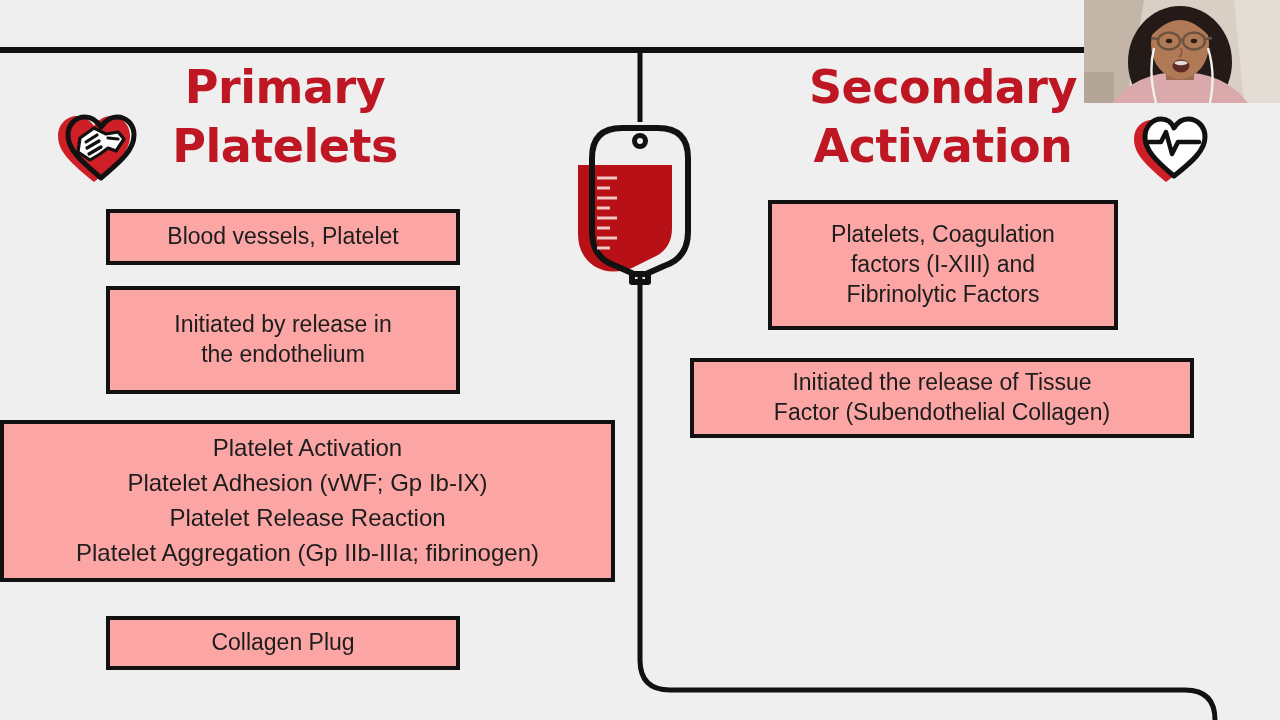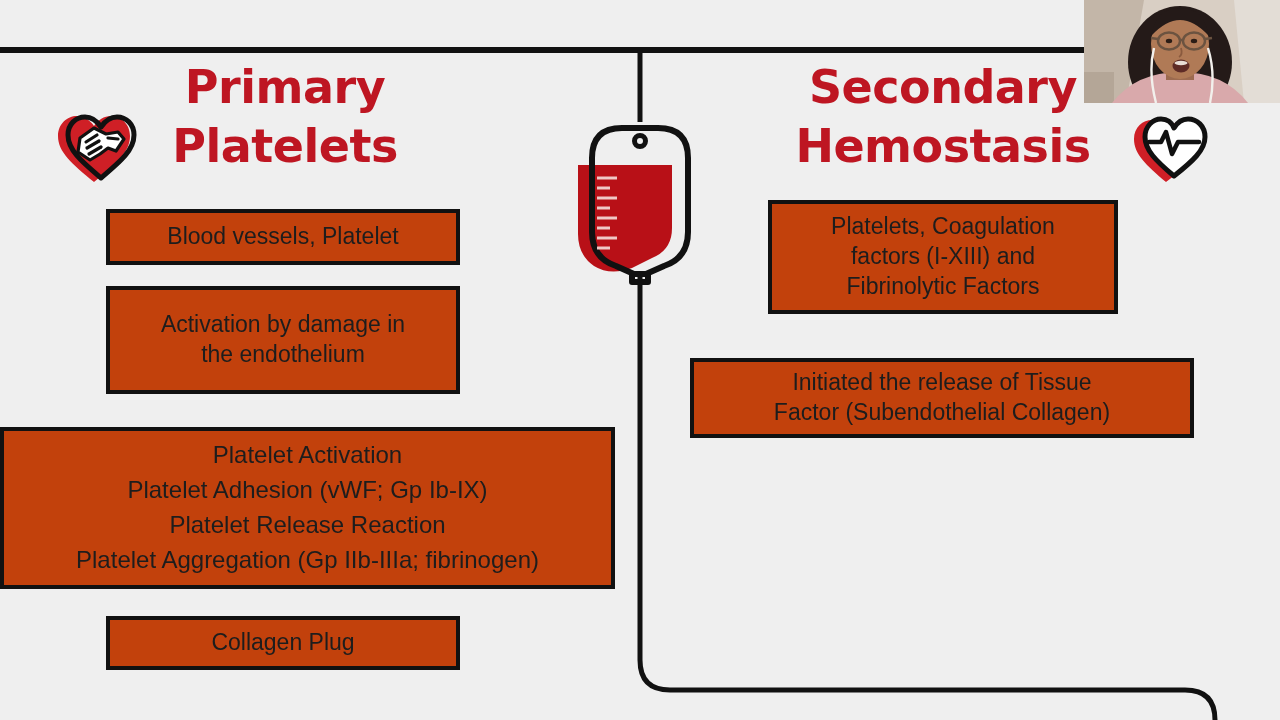--- a/index.html
+++ b/index.html
@@ -41,43 +41,43 @@
     letter-spacing: -0.5px;
     z-index: 4;
   }
   #heading-primary   { left: 110px; top: 58px;  width: 350px; }
   #heading-secondary { left: 768px; top: 58px;  width: 350px; }
 
   
   .box {
     position: absolute;
     border: 4px solid #111111;
-    background: #c2410c;
+    background: #fca5a5;
     display: flex;
     align-items: center;
     justify-content: center;
     text-align: center;
     color: #1d1d1d;
     font-family: "Liberation Sans", sans-serif;
     font-size: 23px;
     line-height: 1.30;
     z-index: 3;
     padding: 4px 10px;
     white-space: pre-line;
   }
 
   
   #box-left-1 { left: 106px; top: 209px; width: 354px; height: 56px; }
   #box-left-2 { left: 106px; top: 286px; width: 354px; height: 108px; }
   #box-left-3 { left: 0px;   top: 420px; width: 615px; height: 162px;
-                font-size: 24px; line-height: 1.45; margin-top: 7px; }
+                font-size: 24px; line-height: 1.45; }
   #box-left-4 { left: 106px; top: 616px; width: 354px; height: 54px; }
 
   
-  #box-right-1 { left: 768px; top: 200px; width: 350px; height: 114px; }
+  #box-right-1 { left: 768px; top: 200px; width: 350px; height: 130px; }
   #box-right-2 { left: 690px; top: 350px; width: 504px; height: 80px; margin-top: 8px; }
   #box-right-3 { left: 777px; top: 455px; width: 330px; height: 84px; }
 
   
   .icon-wrap { position: absolute; z-index: 4; }
   #icon-heart-handshake { left: 56px;  top: 108px; width: 84px; height: 80px; }
   #icon-heart-pulse     { left: 1133px; top: 112px; width: 78px; height: 74px; }
 
   
   #blood-bag {
@@ -110,21 +110,21 @@
 
     <line x1="640" y1="50" x2="640" y2="122" stroke="#111111" stroke-width="5"></line>
 
     <path d="M 640 272 L 640 660 Q 640 690 670 690 L 1185 690 Q 1215 690 1215 720" fill="none" stroke="#111111" stroke-width="5"></path>
   </svg>
 
   <div class="heading" id="heading-primary">Primary
 Platelets</div>
 
   <div class="heading" id="heading-secondary">Secondary
-Hemostasis</div>
+Activation</div>
 
   <div class="icon-wrap" id="icon-heart-handshake">
     <svg viewBox="0 0 84 80" width="84" height="80">
 
       <path d="M38 74 C 16 56 2 44 2 28 C 2 16 11 8 21 8 C 28 8 34 12 38 18
                C 42 12 48 8 55 8 C 65 8 74 16 74 28 C 74 44 60 56 38 74 Z" fill="#cf1f26"></path>
 
       <path d="M45 70 C 25 53 12 42 12 27 C 12 16 20 9 29 9 C 36 9 41 13 45 19
                C 49 13 54 9 61 9 C 70 9 78 16 78 27 C 78 42 65 53 45 70 Z" fill="none" stroke="#111111" stroke-width="5" stroke-linejoin="round"></path>
 
@@ -171,21 +171,21 @@
         <line x1="37" y1="108" x2="50" y2="108"></line>
         <line x1="37" y1="118" x2="57" y2="118"></line>
         <line x1="37" y1="128" x2="50" y2="128"></line>
         <line x1="37" y1="138" x2="57" y2="138"></line>
         <line x1="37" y1="148" x2="50" y2="148"></line>
       </g>
     </svg>
   </div>
 
   <div class="box" id="box-left-1">Blood vessels, Platelet</div>
-  <div class="box" id="box-left-2">Activation by damage in
+  <div class="box" id="box-left-2">Initiated by release in
 the endothelium</div>
   <div class="box" id="box-left-3">Platelet Activation
 Platelet Adhesion (vWF; Gp Ib-IX)
 Platelet Release Reaction
 Platelet Aggregation (Gp IIb-IIIa; fibrinogen)</div>
   <div class="box" id="box-left-4">Collagen Plug</div>
 
   <div class="box" id="box-right-1">Platelets, Coagulation
 factors (I-XIII) and
 Fibrinolytic Factors</div>

